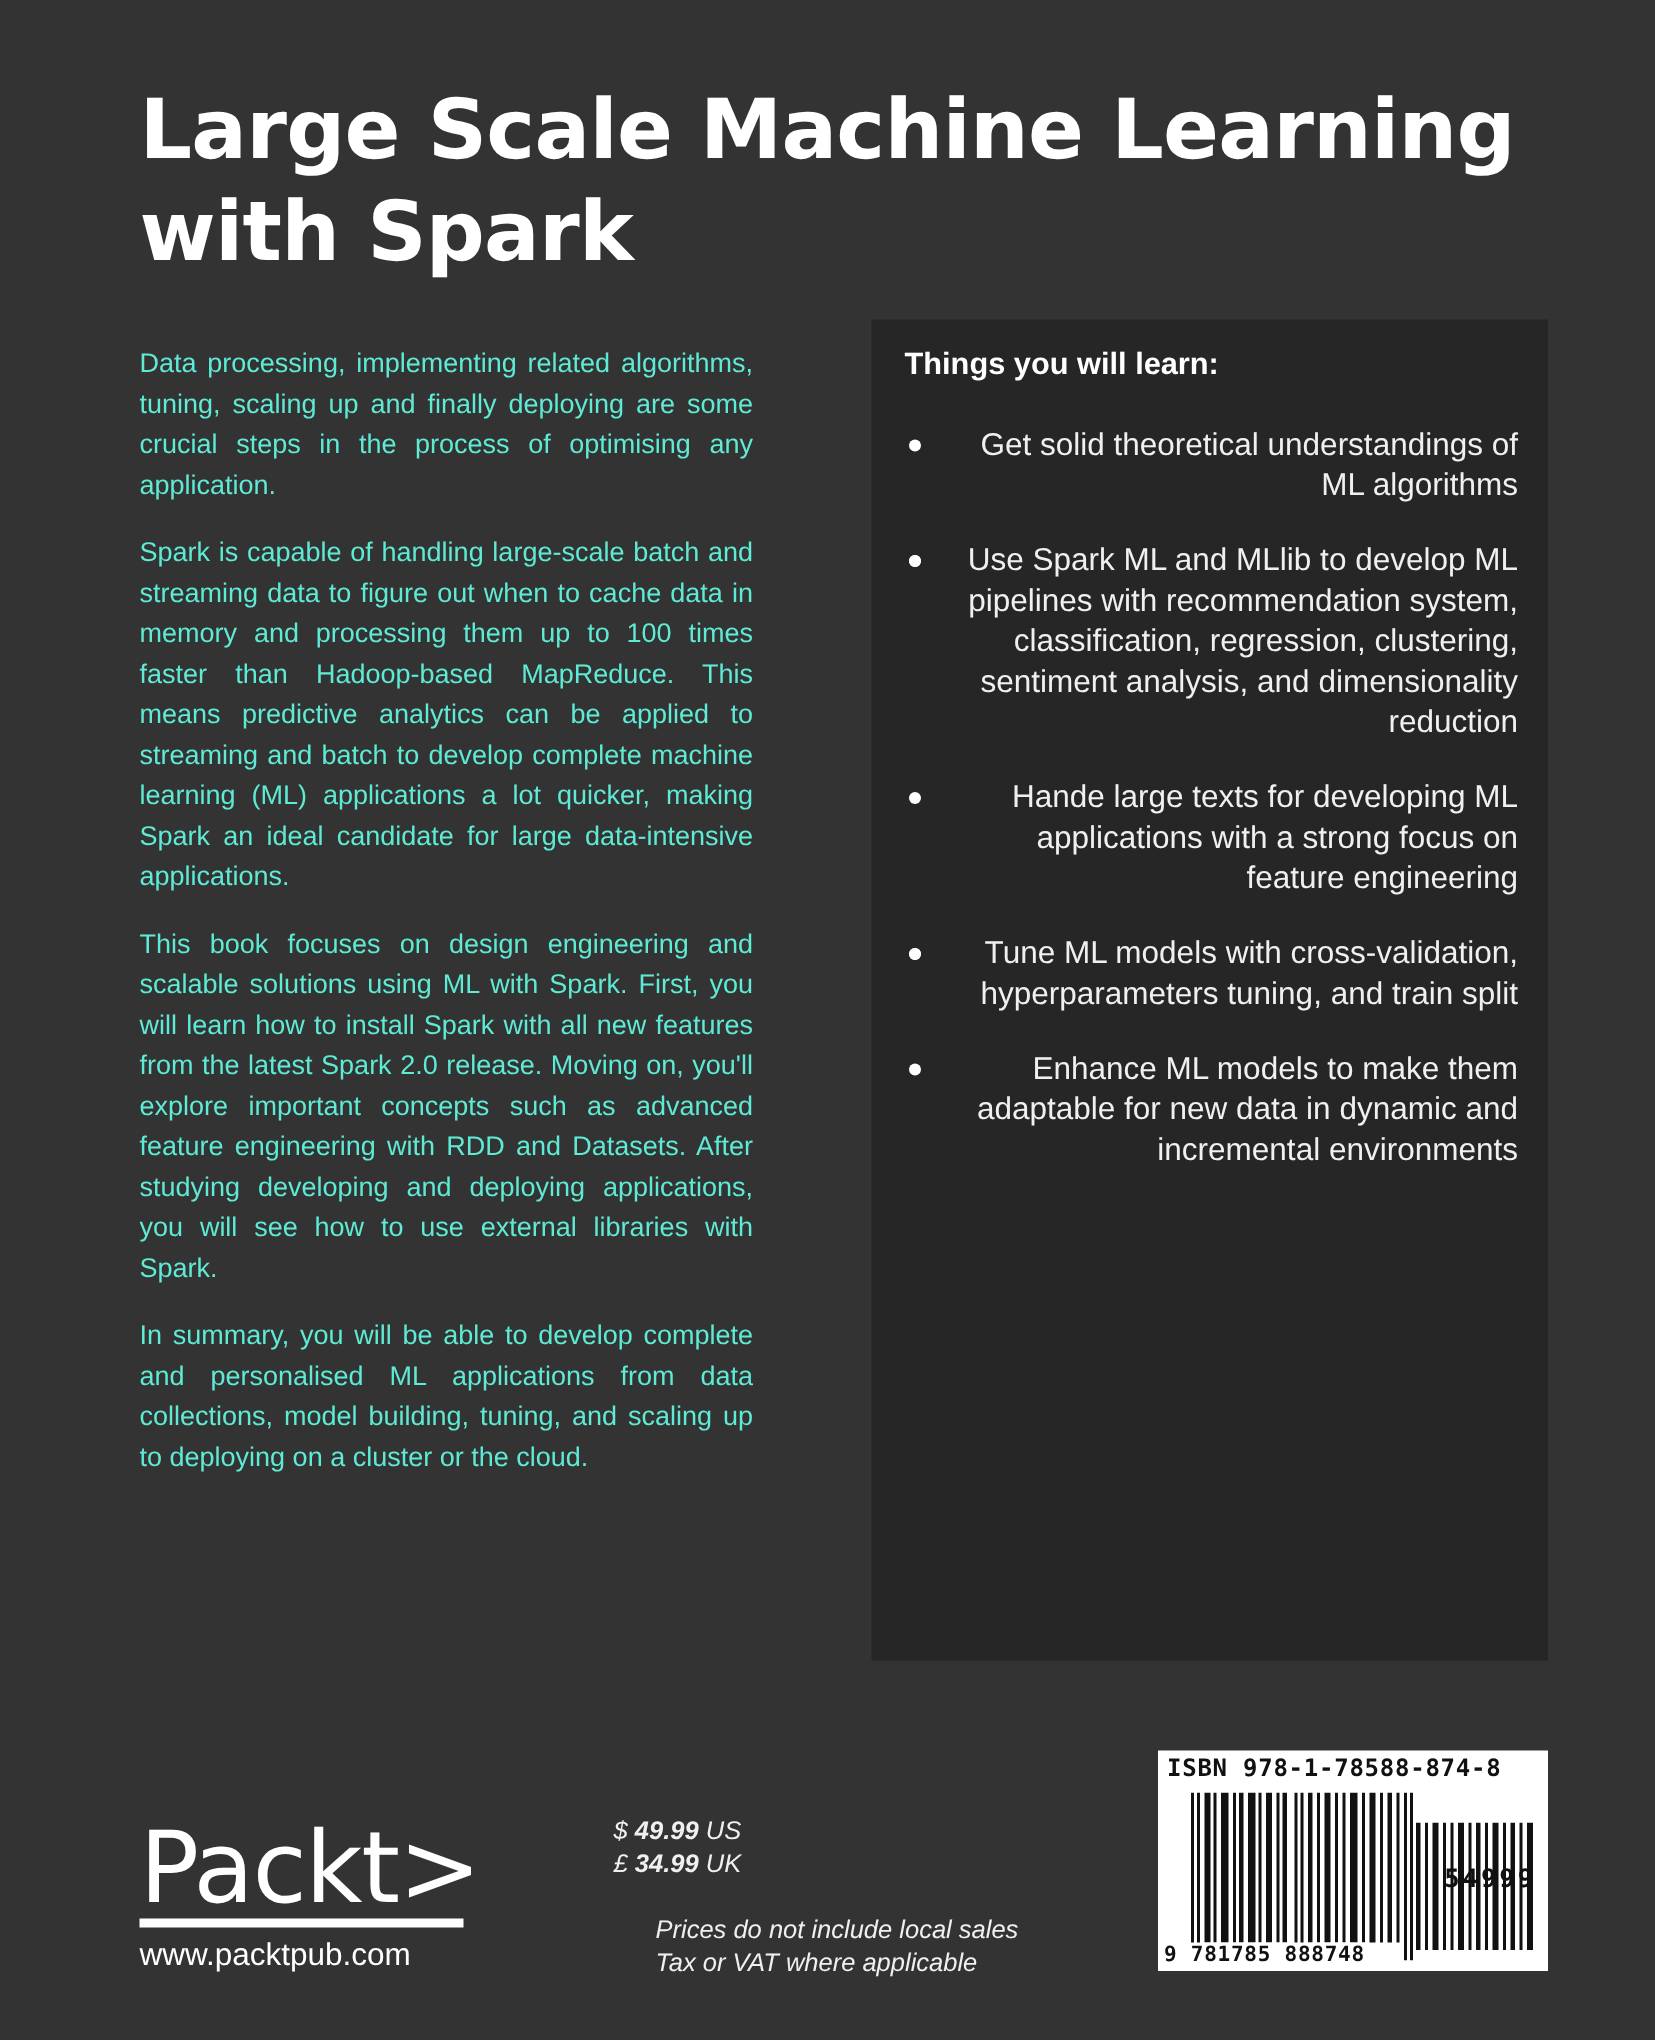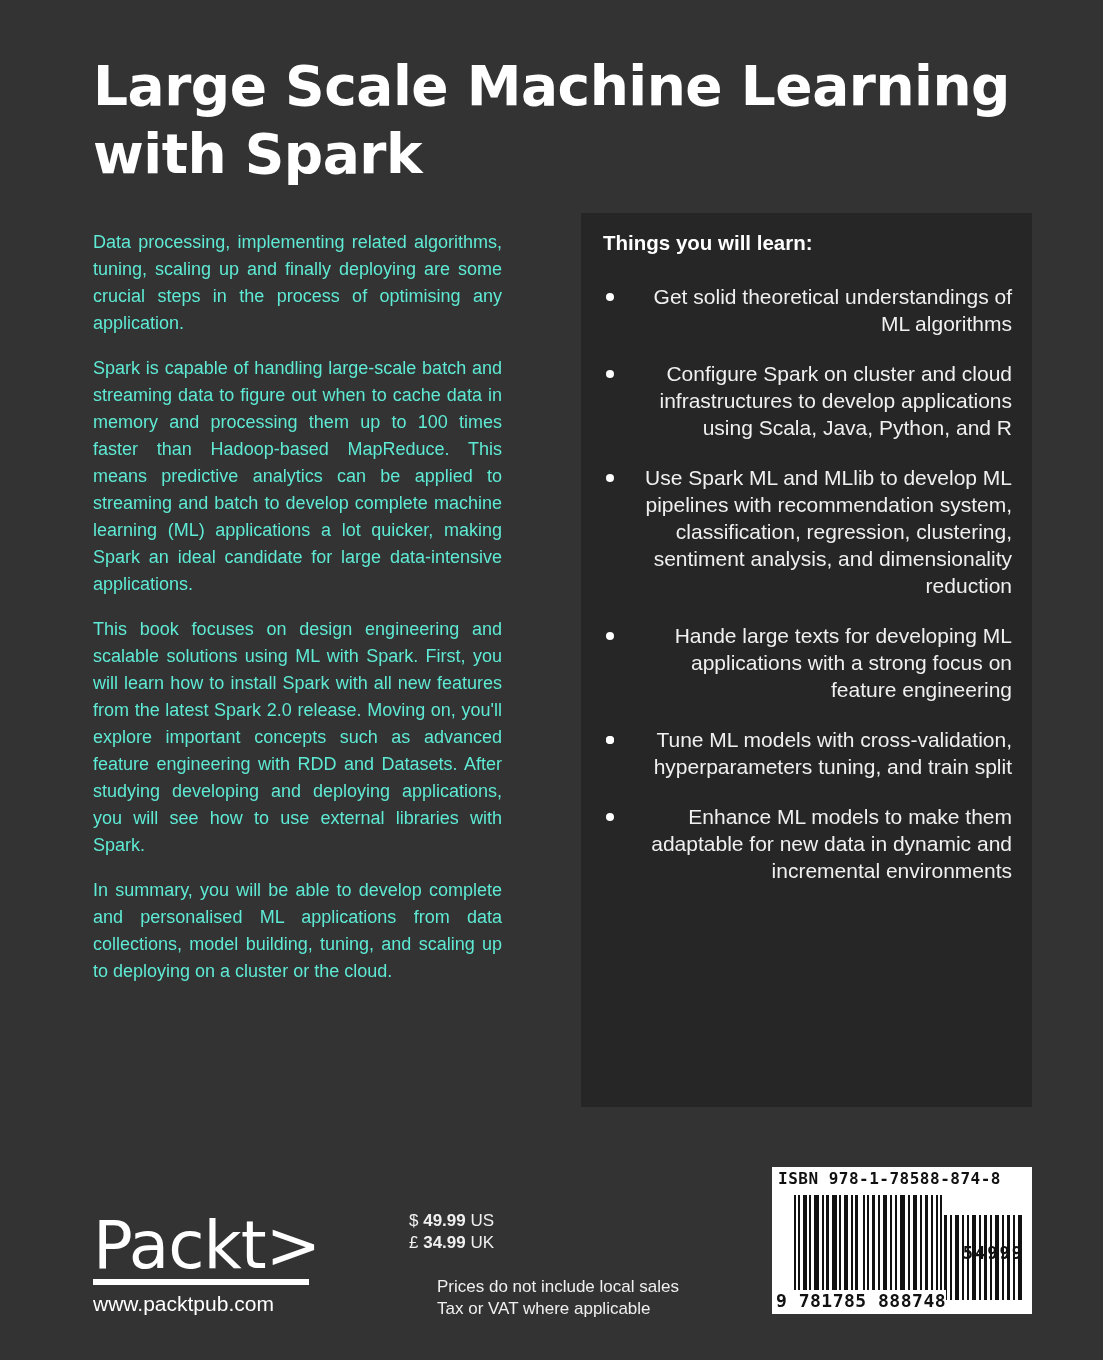--- a/index.html
+++ b/index.html
@@ -43,54 +43,54 @@
   }
   .logo { position: absolute; left: 93px; top: 1213px; width: 216px; }
   .logo-word {
     font-family: "DejaVu Sans", sans-serif; font-size: 66px; line-height: 66px;
     color: #ffffff; letter-spacing: -1px; display: block; height: 64px;
   }
   .logo-bar { height: 6px; background: #ffffff; margin-top: 2px; width: 216px; }
   .logo-url {
     font-size: 21px; line-height: 26px; color: #ffffff; margin-top: 6px; display: block;
   }
-  .prices { position: absolute; left: 409px; top: 1210px; font-size: 17px; line-height: 22px; color: #f0f0f0; }
+  .prices { position: absolute; left: 409px; top: 1210px; font-size: 17px; line-height: 22px; color: #f0f0f0; font-style: italic; }
   .price-line b { font-weight: bold; }
   .prices-note { margin-top: 22px; margin-left: 28px; }
   .barcode {
     position: absolute; left: 772px; top: 1167px; width: 260px; height: 147px;
     background: #ffffff; color: #111; box-sizing: border-box;
     font-family: "DejaVu Sans Mono", "Liberation Mono", monospace;
   }
   .isbn-text { position: absolute; left: 6px; top: 2px; font-size: 16px; letter-spacing: 0.5px; font-weight: bold; }
   .price-code { position: absolute; right: 8px; top: 28px; font-size: 17px; font-weight: bold; letter-spacing: 2px; margin-top: 48px; }
   .bars-main { position: absolute; left: 22px; top: 28px; width: 150px; height: 112px; }
   .bars-addon { position: absolute; left: 168px; top: 48px; width: 84px; height: 85px; }
-  .ean-text { position: absolute; left: 4px; bottom: 3px; font-size: 18px; font-weight: bold; background: #fff; letter-spacing: 0.5px; }
+  .ean-text { position: absolute; left: 4px; bottom: 3px; font-size: 14px; font-weight: bold; background: #fff; letter-spacing: 0.5px; }
 </style>
 </head>
 <body>
 
 <h1 class="title">
   <span>Large Scale Machine Learning</span><br>
   <span>with Spark</span>
 </h1>
 
 <div class="desc">
   <p>Data processing, implementing related algorithms, tuning, scaling up and finally deploying are some crucial steps in the process of optimising any application.</p>
   <p>Spark is capable of handling large-scale batch and streaming data to figure out when to cache data in memory and processing them up to 100 times faster than Hadoop-based MapReduce. This means predictive analytics can be applied to streaming and batch to develop complete machine learning (ML) applications a lot quicker, making Spark an ideal candidate for large data-intensive applications.</p>
   <p>This book focuses on design engineering and scalable solutions using ML with Spark. First, you will learn how to install Spark with all new features from the latest Spark 2.0 release. Moving on, you'll explore important concepts such as advanced feature engineering with RDD and Datasets. After studying developing and deploying applications, you will see how to use external libraries with Spark.</p>
   <p>In summary, you will be able to develop complete and personalised ML applications from data collections, model building, tuning, and scaling up to deploying on a cluster or the cloud.</p>
 </div>
 
 <div class="learn-box">
   <div class="learn-heading">Things you will learn:</div>
   <ul class="learn-list">
     <li class="learn-item"><span class="bullet"></span><span>Get solid theoretical understandings of ML algorithms</span></li>
-    <li class="learn-item"><span class="bullet"></span><span>Configure Spark on cluster and cloud infrastructures to develop applications using Scala, Java, Python, and R</span></li>
+    <li class="learn-item"><span class="bullet"></span></li>
     <li class="learn-item"><span class="bullet"></span><span>Use Spark ML and MLlib to develop ML pipelines with recommendation system, classification, regression, clustering, sentiment analysis, and dimensionality reduction</span></li>
     <li class="learn-item"><span class="bullet"></span><span>Hande large texts for developing ML applications with a strong focus on feature engineering</span></li>
     <li class="learn-item"><span class="bullet"></span></li>
     <li class="learn-item"><span class="bullet"></span><span>Tune ML models with cross-validation, hyperparameters tuning, and train split</span></li>
     <li class="learn-item"><span class="bullet"></span><span>Enhance ML models to make them adaptable for new data in dynamic and incremental environments</span></li>
   </ul>
 </div>
 
 <div class="logo">
   <span class="logo-word">Packt&gt;</span>

